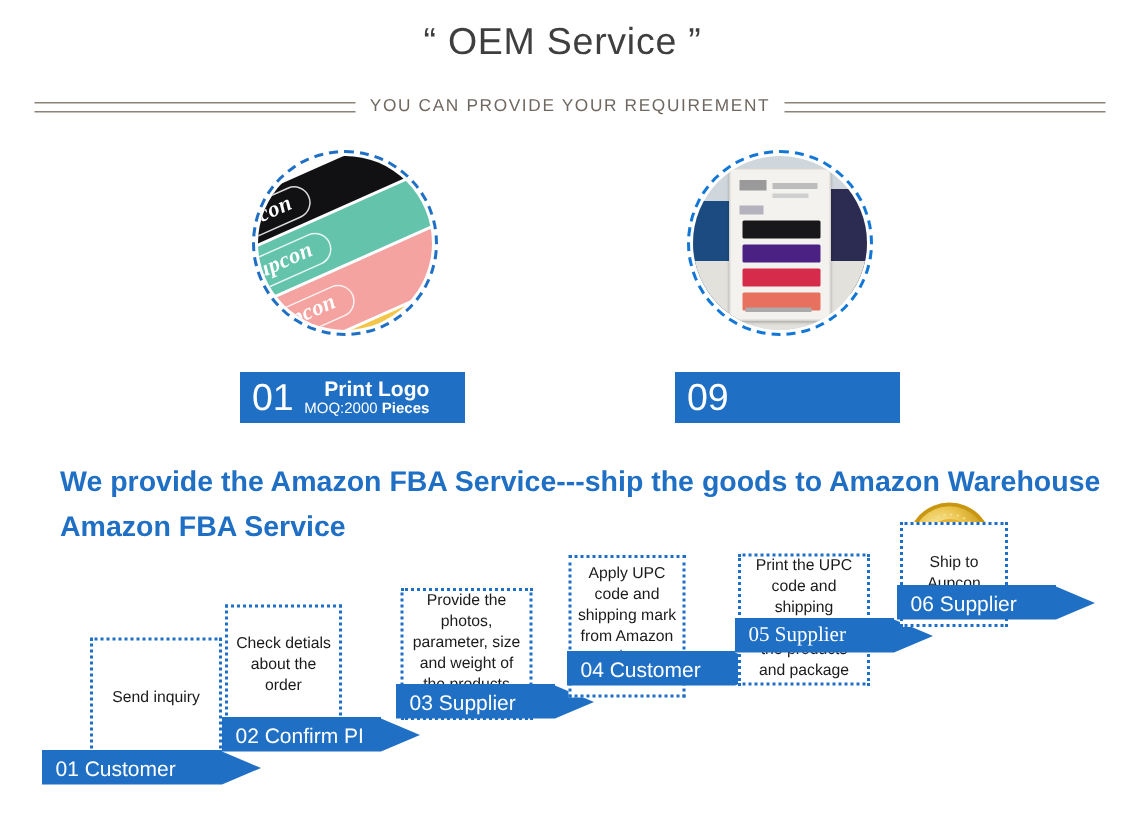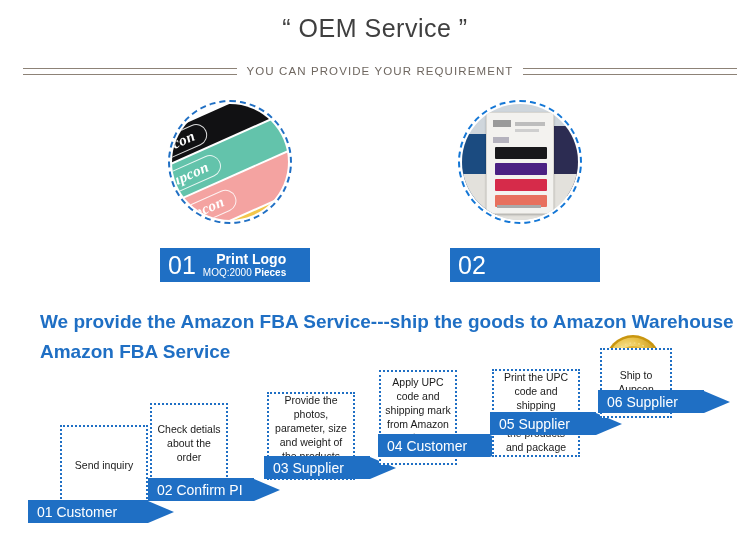--- a/index.html
+++ b/index.html
@@ -327,21 +327,21 @@
           <div class="strip strip-black"></div>
           <div class="strip strip-purple"></div>
           <div class="strip strip-red"></div>
           <div class="strip strip-salmon"></div>
           <div class="box-footer"></div>
         </div>
       </div>
     </div>
   </div>
   <div class="badge">
-    <div class="badge-num">02</div>
+    <div class="badge-num">09</div>
   </div>
 </div>
 
 <div class="fba-headline">We provide the Amazon FBA Service---ship the goods to Amazon Warehouse</div>
 <div class="fba-subhead">Amazon FBA Service</div>
 
 <div class="medal">
   <svg width="58" height="58" viewBox="0 0 58 58">
     <defs>
       <radialGradient id="gold" cx="38%" cy="32%" r="72%">
@@ -409,21 +409,21 @@
         </div>
       <div class="arrow-head"></div>
     </div>
   </div>
 
   <div class="step">
     <div class="step-box" style="left:492px; top:-1px; width:88px; height:88px;">
       <span>Print the UPC code and shipping mark,stick on the products and package</span>
     </div>
     <div class="arrow" style="left:490px; top:42px;">
-      <div class="arrow-body" style="width:106px;">
+      <div class="arrow-body" style="width:106px;font-family:Liberation Serif, serif;">
           <span>05 Supplier</span>
         </div>
       <div class="arrow-head"></div>
     </div>
   </div>
 
   <div class="step">
     <div class="step-box" style="left:600px; top:-22px; width:72px; height:70px;">
       <span>Ship to Aupcon</span>
     </div>

